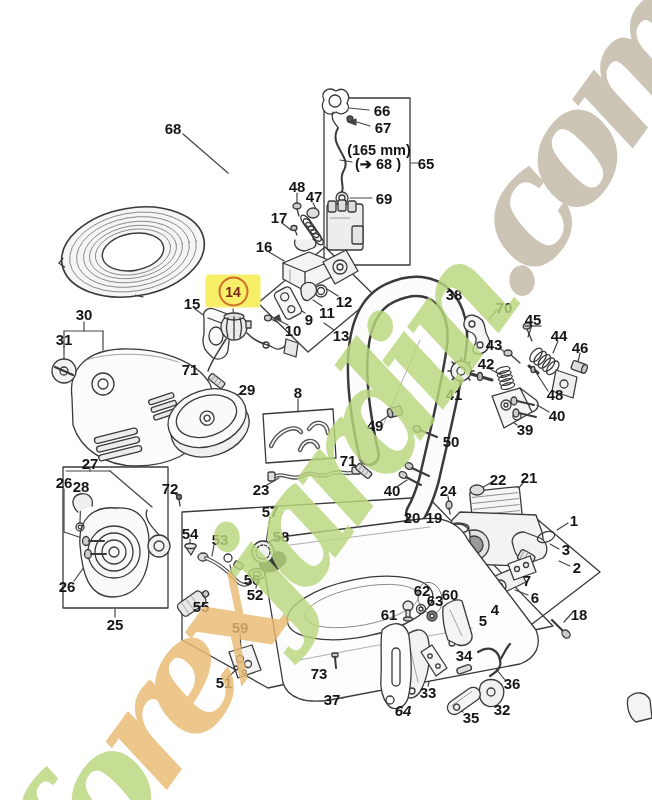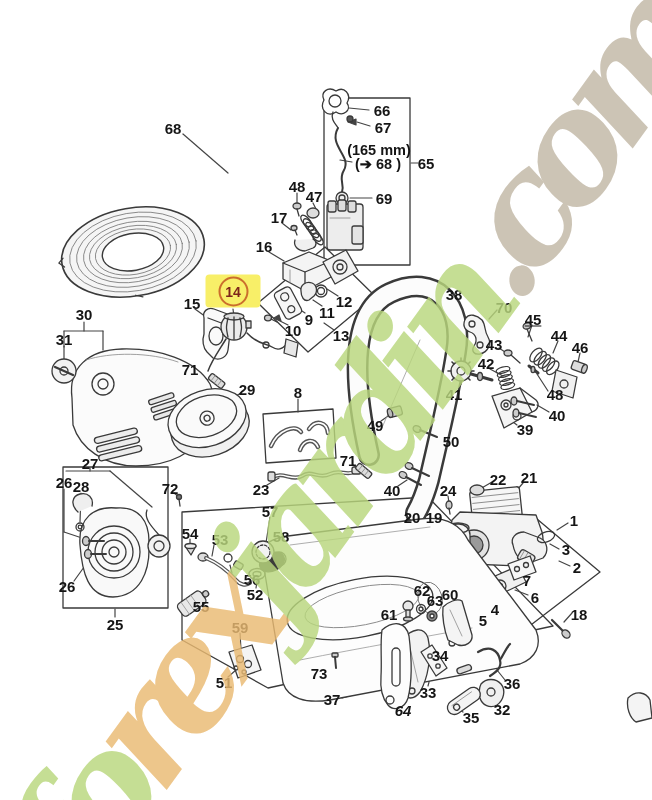--- a/index.html
+++ b/index.html
@@ -580,21 +580,21 @@
       <div class="part-label" style="left: 450px; top: 594px;">60</div>
       <div class="part-label" style="left: 527px; top: 580px;">7</div>
       <div class="part-label" style="left: 535px; top: 597px;">6</div>
       <div class="part-label" style="left: 495px; top: 609px;">4</div>
       <div class="part-label" style="left: 483px; top: 620px;">5</div>
       <div class="part-label" style="left: 579px; top: 614px;">18</div>
       <div class="part-label" style="left: 319px; top: 673px;">73</div>
       <div class="part-label" style="left: 332px; top: 699px;">37</div>
       <div class="part-label" style="left: 403px; top: 710px; font-style: italic;">64</div>
       <div class="part-label" style="left: 428px; top: 692px;">33</div>
-      <div class="part-label" style="left: 440px; top: 655px;">34</div>
+      <div class="part-label" style="left: 464px; top: 655px;">34</div>
       <div class="part-label" style="left: 512px; top: 683px;">36</div>
       <div class="part-label" style="left: 502px; top: 709px;">32</div>
       <div class="part-label" style="left: 471px; top: 717px;">35</div>
     </div>
 
 <div id="watermark"><span style="color: rgb(185, 215, 125);">fo</span><span style="color: rgb(234, 186, 114);">rex</span><span style="color: rgb(185, 215, 125);">jardin</span><span style="color: rgb(194, 184, 166);">.com</span></div>
 
 </div>
 
 </body></html>

